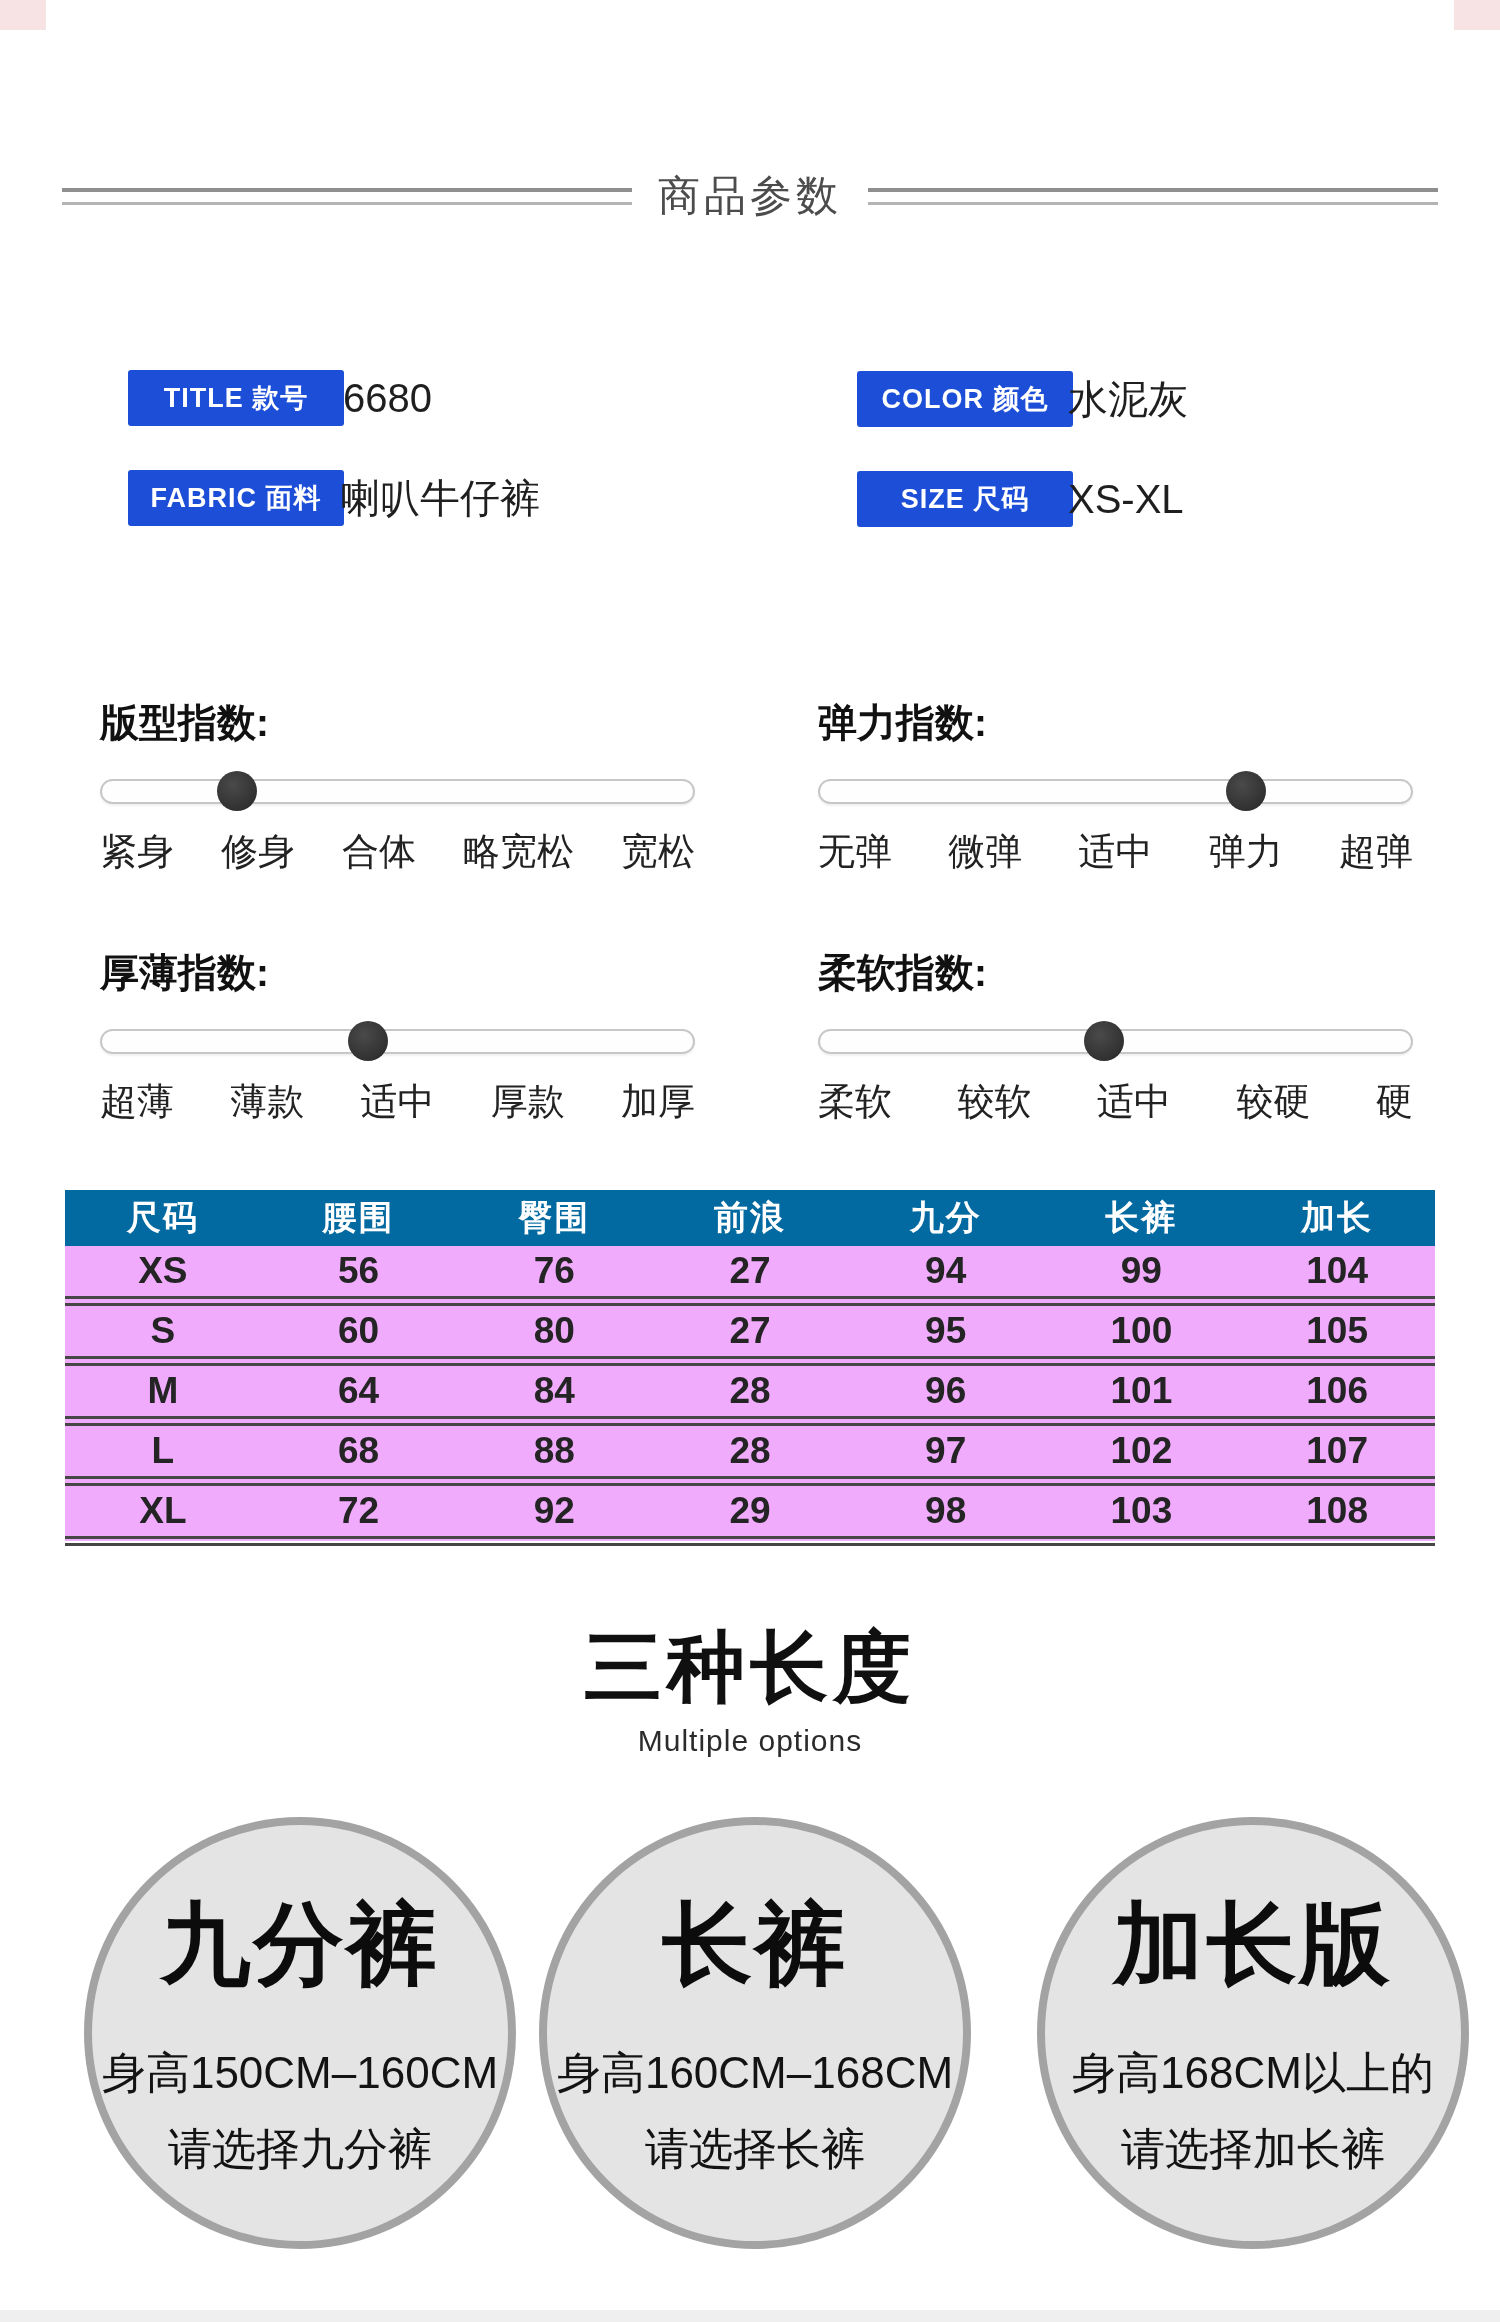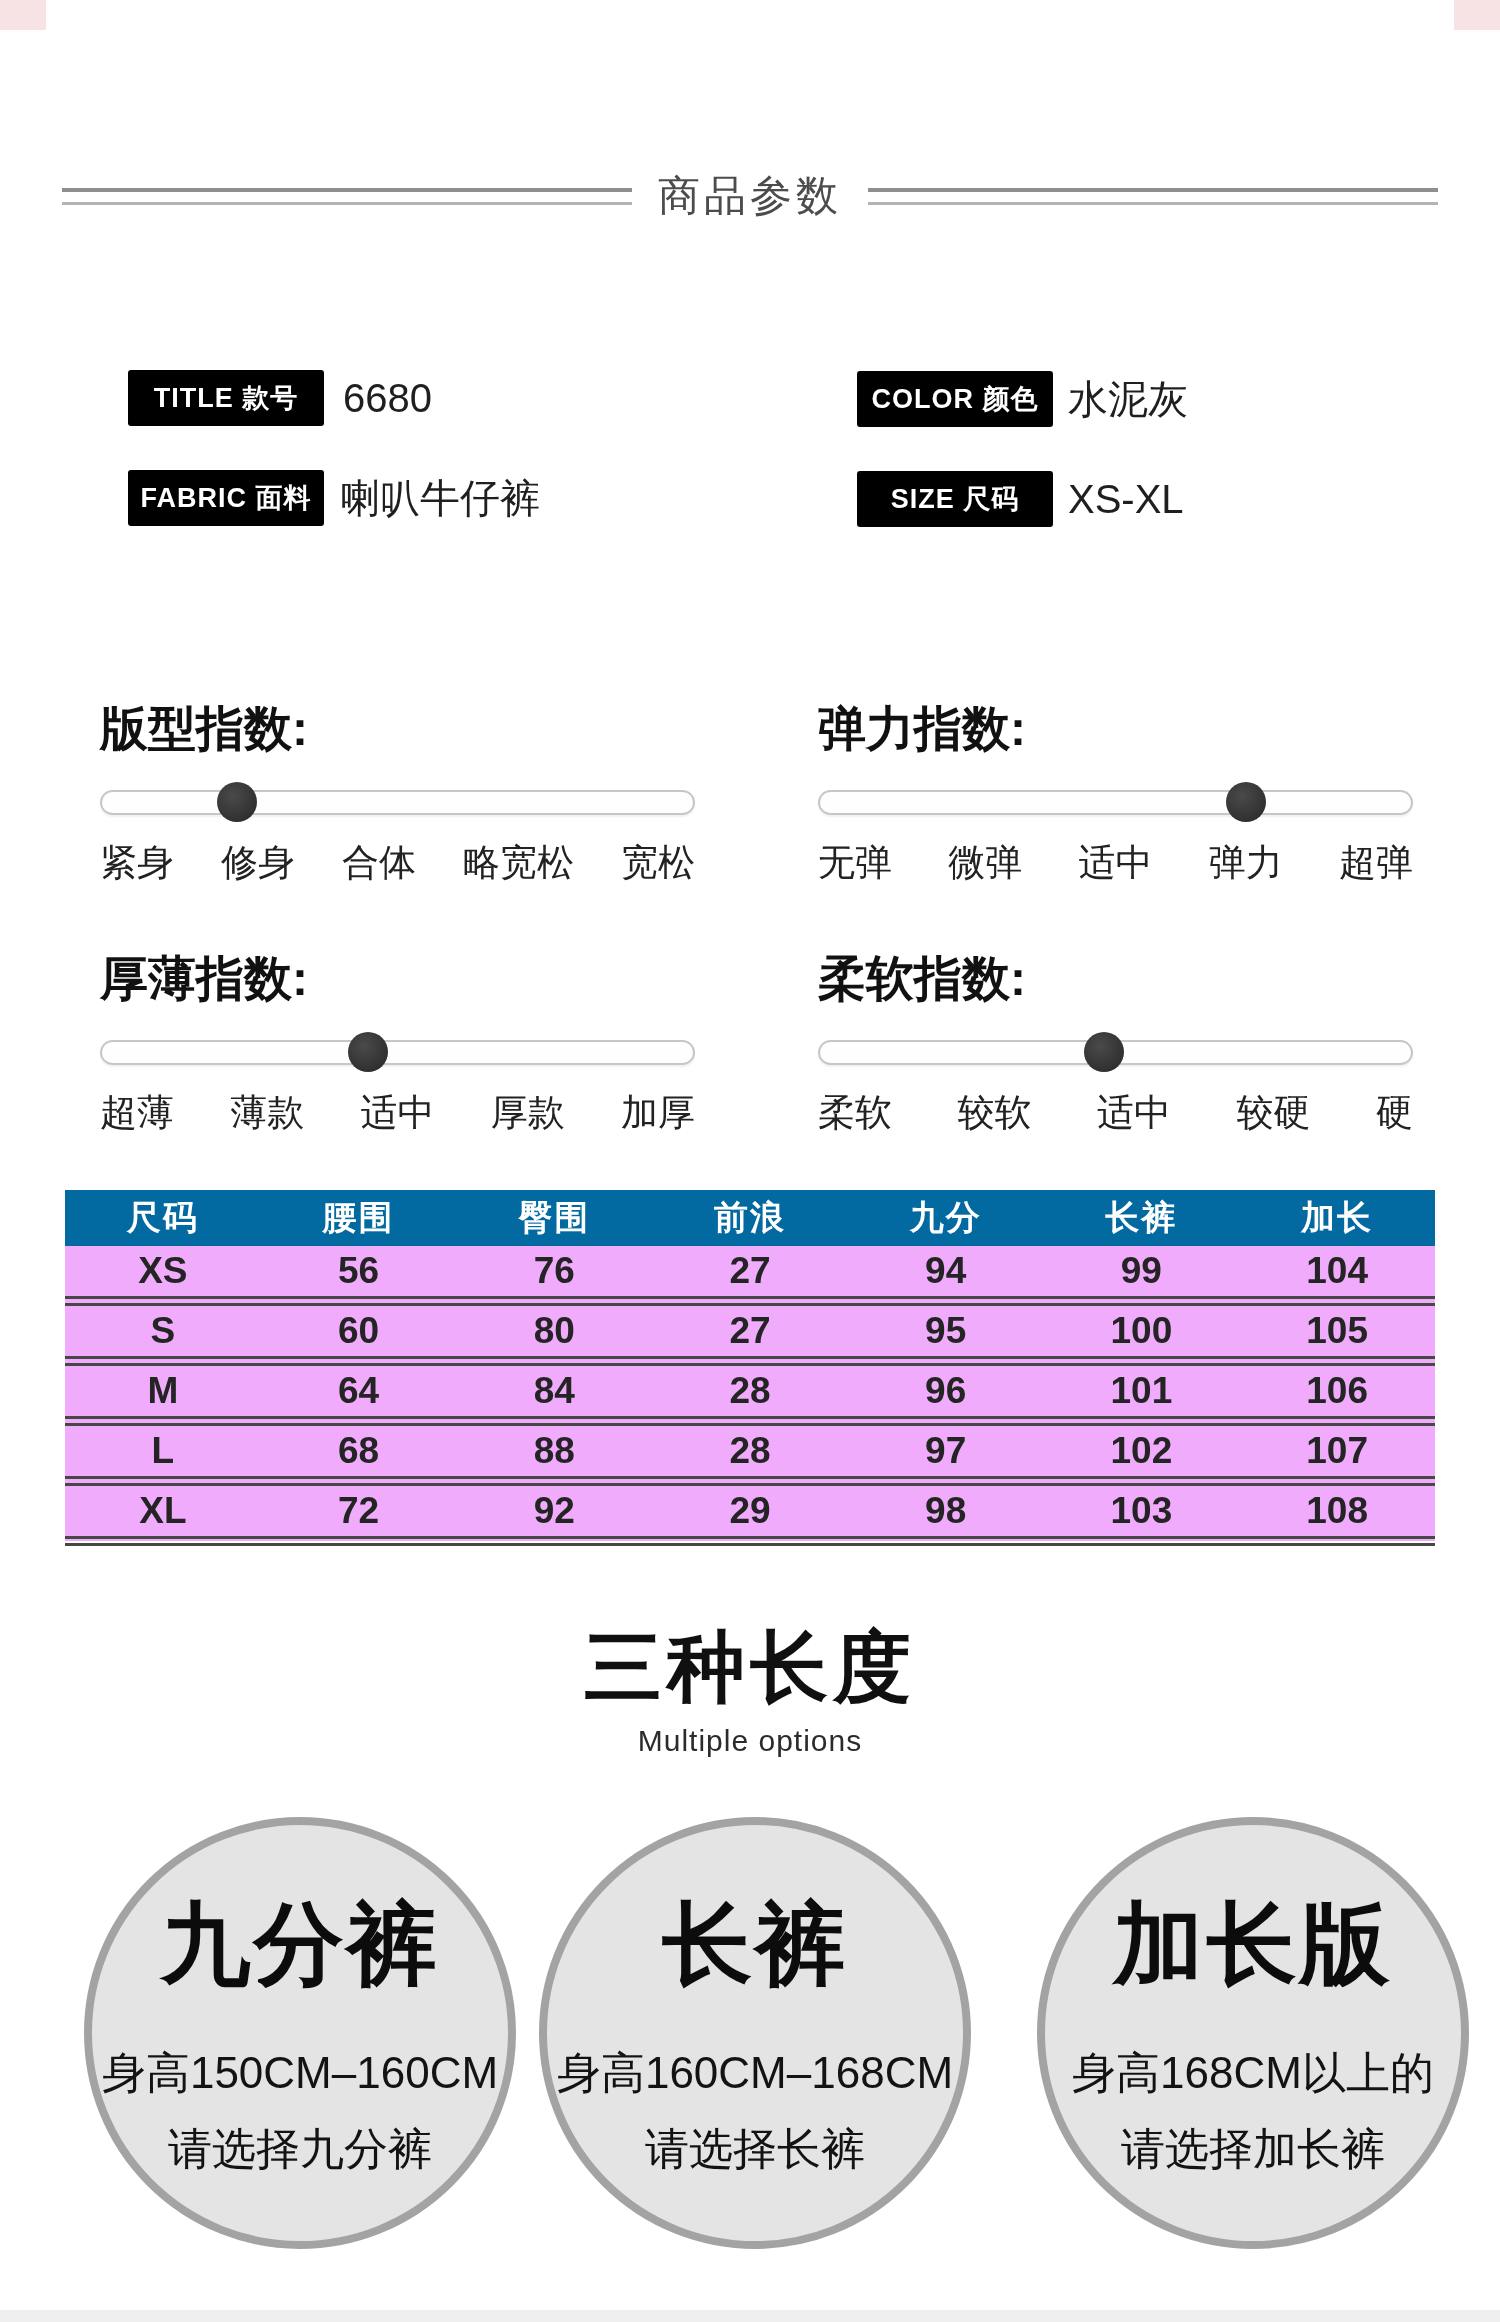--- a/index.html
+++ b/index.html
@@ -12,29 +12,29 @@
   .corner-mark.left{left:0;}
   .corner-mark.right{right:0;}
 
   
   .header{position:absolute;top:168px;left:62px;right:62px;display:flex;align-items:center;gap:26px;}
   .hline{flex:1;height:10px;border-top:4px solid #8f8f8f;border-bottom:3px solid #b4b4b4;}
   .header-title{font-size:42px;color:#4c4c4c;letter-spacing:4px;white-space:nowrap;}
 
   
   .param-box{
-    position:absolute;width:196px;height:56px;background:#000000;color:#ffffff;
+    position:absolute;width:216px;height:56px;background:#1d4ed8;color:#ffffff;
     font-weight:bold;font-size:27px;display:flex;align-items:center;justify-content:center;
     letter-spacing:1px;border-radius:3px;
   }
   .param-value{position:absolute;height:56px;display:flex;align-items:center;font-size:40px;color:#1f1f1f;}
 
   
   .index-block{position:absolute;width:595px;}
-  .index-title{font-size:48px;font-weight:bold;color:#111;line-height:1.2;}
+  .index-title{font-size:39px;font-weight:bold;color:#111;line-height:1.2;}
   .track-wrap{position:relative;margin-top:24px;height:40px;}
   .track{
     position:absolute;top:8px;left:0;right:0;height:21px;background:#fefefe;
     border:2px solid #c7c7c7;border-radius:16px;
     box-shadow:0 2px 2px rgba(0,0,0,0.06);
   }
   .dot{
     position:absolute;top:0;width:40px;height:40px;border-radius:50%;
     background:radial-gradient(circle at 40% 35%,#4a4a4a,#262626);
     transform:translateX(-50%);

